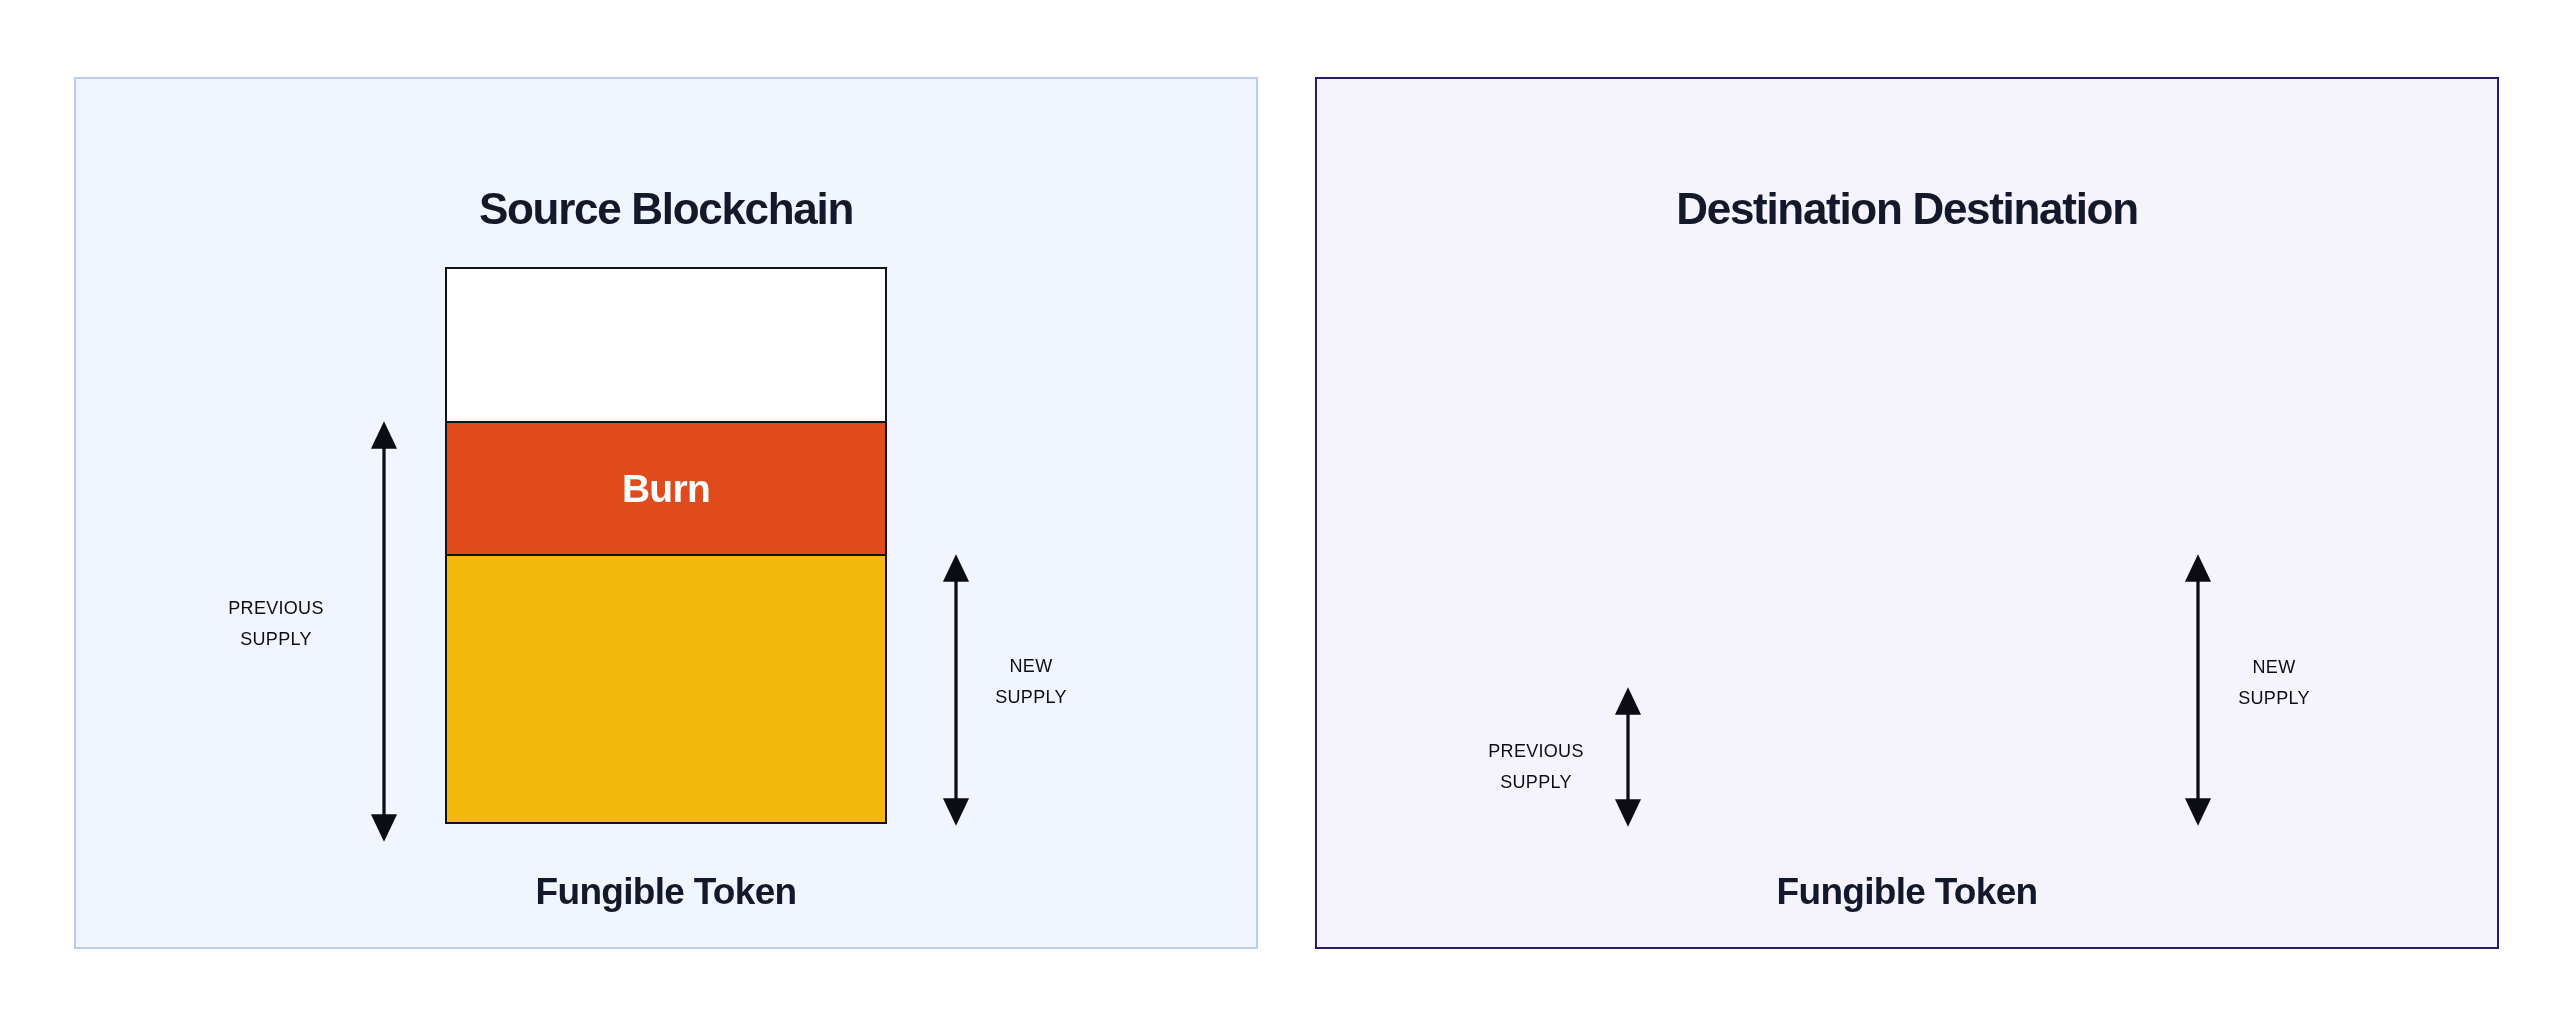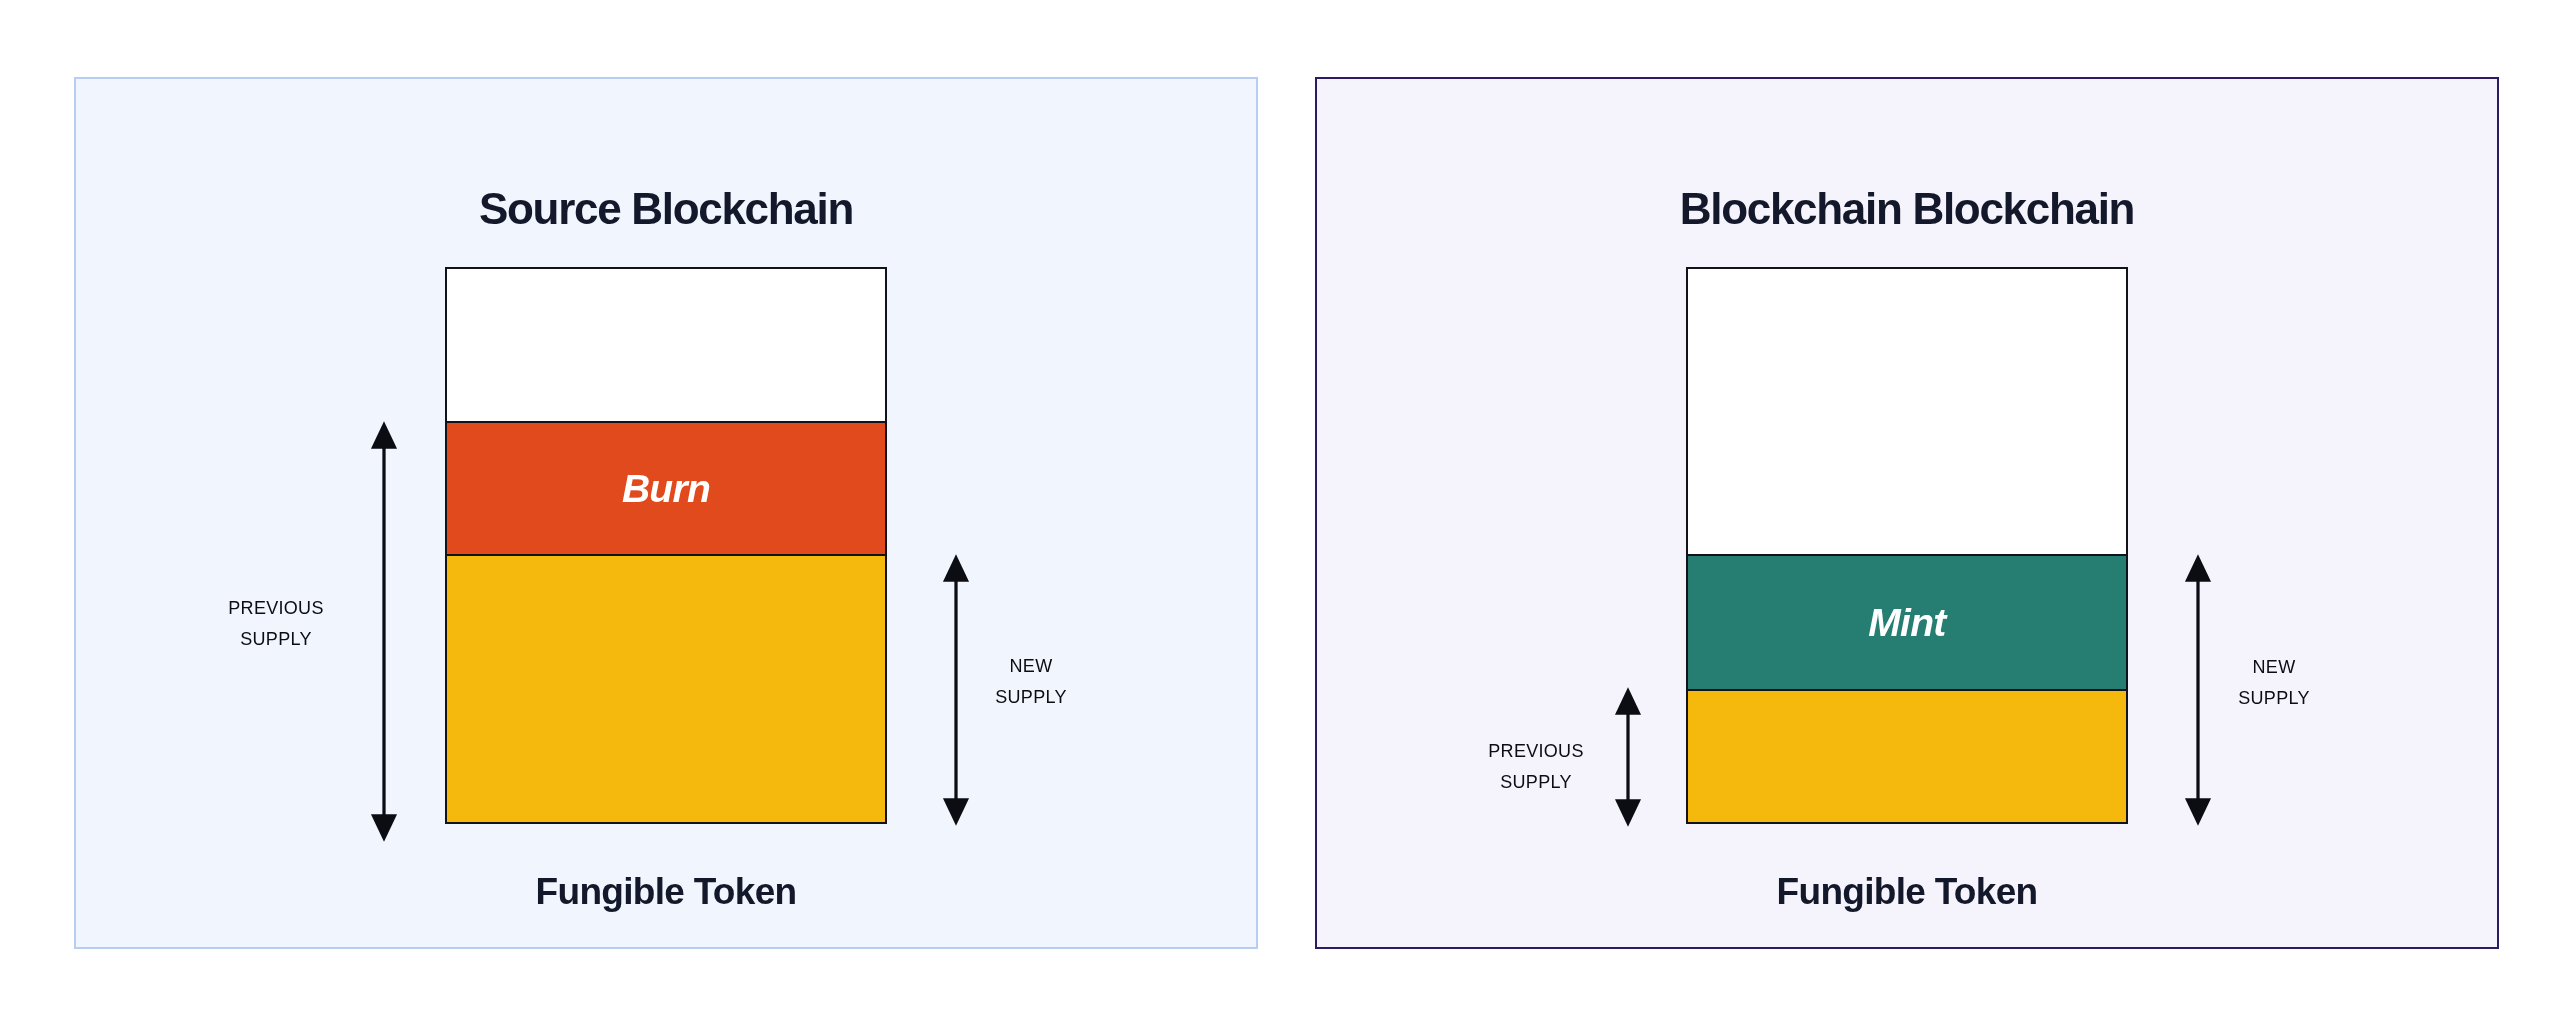--- a/index.html
+++ b/index.html
@@ -44,21 +44,20 @@
     display: flex;
     flex-direction: column;
     background: #FFFFFF;
   }
   .bar-segment {
     width: 100%;
     display: flex;
     align-items: center;
     justify-content: center;
     box-sizing: border-box;
-    font-style: italic;
   }
   .bar-segment + .bar-segment { border-top: 2.6px solid #101319; }
   .segment-label {
     font-size: 39px;
     font-weight: bold;
     letter-spacing: -0.7px;
   }
   .caption {
     position: absolute;
     top: 792px;
@@ -133,33 +132,22 @@
     </svg>
     <div class="annotation ann-src-new">
       <div>NEW</div>
       <div>SUPPLY</div>
     </div>
 
     <div class="caption">Fungible Token</div>
   </section>
 
   <section class="panel panel-dest" style="background: rgb(245, 243, 251); border-color: rgb(45, 26, 100);">
-    <h2 class="panel-title">Blockchain Blockchain</h2>
+    <h2 class="panel-title">Destination Destination</h2>
 
-    <div class="token-bar" style="border-color: rgb(16, 19, 25);">
-      <div class="bar-segment" style="height: 51.5%; background: rgb(255, 255, 255);">
-        <span class="segment-label" style="color: rgb(255, 255, 255);"></span>
-      </div>
-      <div class="bar-segment" style="height: 24.5%; background: rgb(38, 125, 114);">
-        <span class="segment-label" style="color: rgb(255, 255, 255);">Mint</span>
-      </div>
-      <div class="bar-segment" style="height: 24%; background: rgb(245, 184, 12);">
-        <span class="segment-label" style="color: rgb(255, 255, 255);"></span>
-      </div>
-    </div>
 
     <svg class="arrow arrow-dst-prev" width="42" height="142" viewBox="0 0 64 218">
       <line x1="32" y1="34" x2="32" y2="184"></line>
       <polygon points="32,2 12,44 52,44"></polygon>
       <polygon points="32,216 12,174 52,174"></polygon>
     </svg>
     <div class="annotation ann-dst-prev">
       <div>PREVIOUS</div>
       <div>SUPPLY</div>
     </div>

